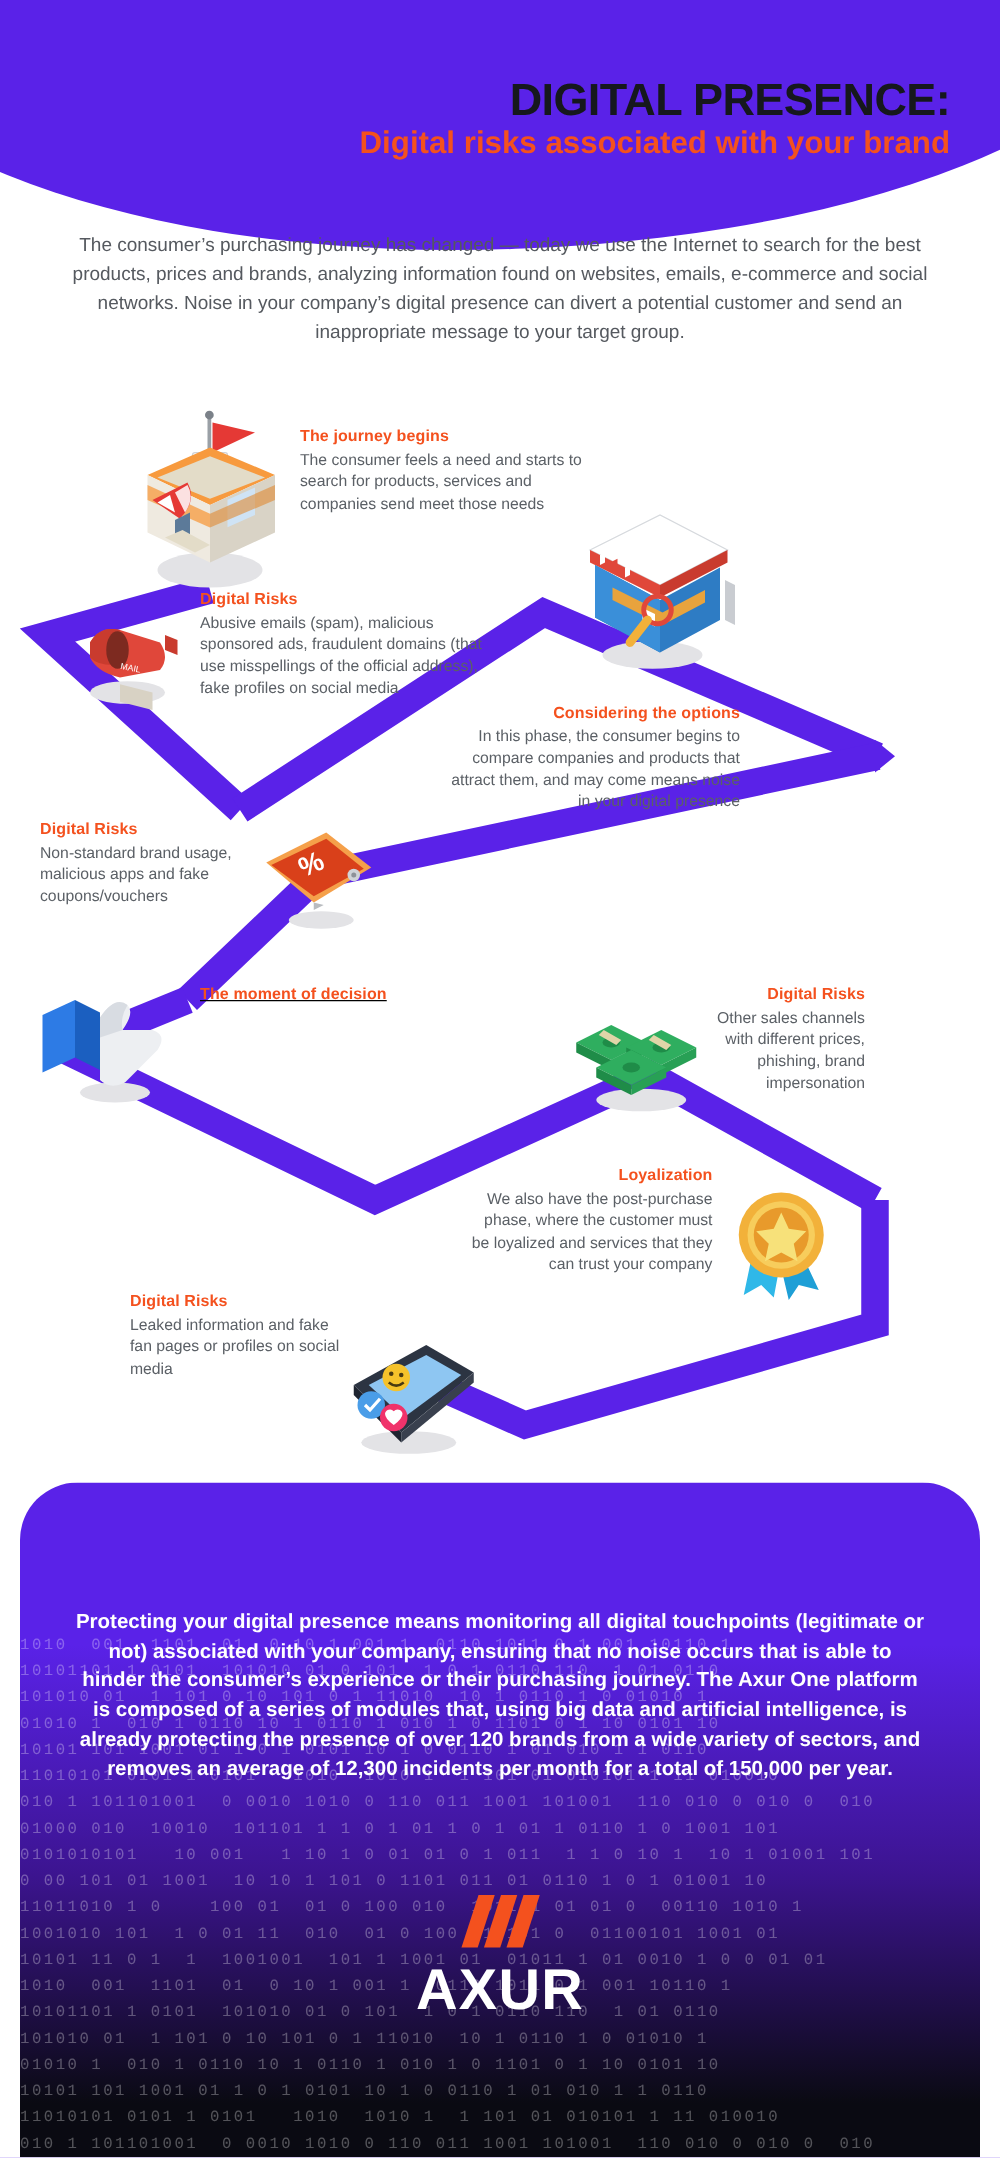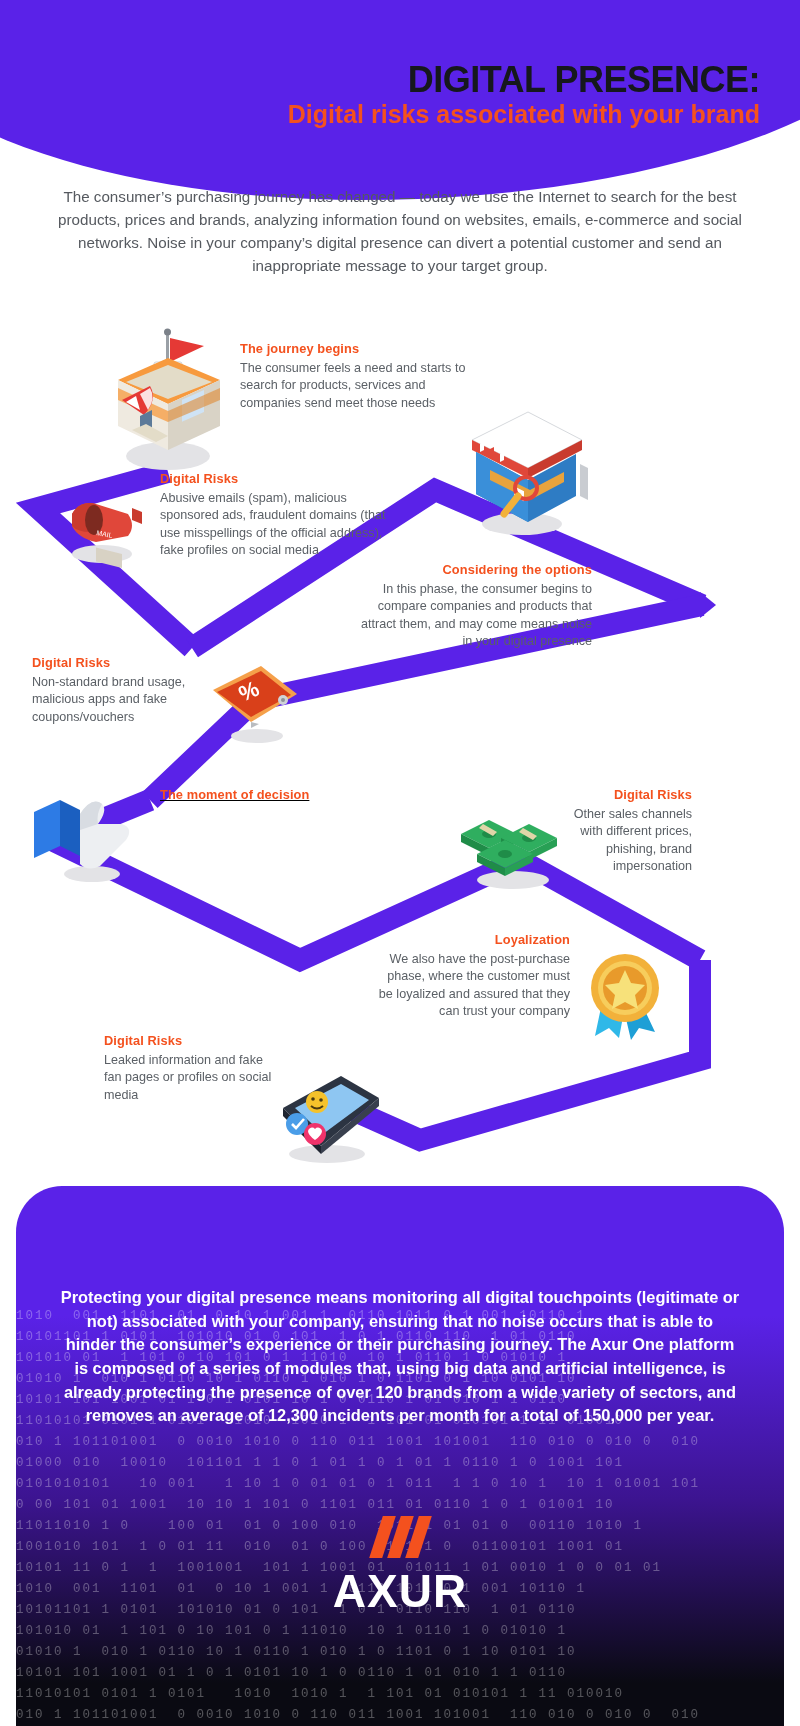--- a/index.html
+++ b/index.html
@@ -369,21 +369,21 @@
     <div class="h">The moment of decision</div>
   </div>
 
   <div class="blk b-risk3">
     <div class="h">Digital Risks</div>
     <div class="p">Other sales channels with different prices, phishing, brand impersonation</div>
   </div>
 
   <div class="blk b-loyal">
     <div class="h">Loyalization</div>
-    <div class="p">We also have the post-purchase phase, where the customer must be loyalized and assured that they can trust your company</div>
+    <div class="p">We also have the post-purchase phase, where the customer must be loyalized and services that they can trust your company</div>
   </div>
 
   <div class="blk b-risk4">
     <div class="h">Digital Risks</div>
     <div class="p">Leaked information and fake fan pages or profiles on social media</div>
   </div>
 
   <div class="footer">
     <div class="footer-bg"></div>
     <div class="binary" id="binary-bg">1010  001  1101  01  0 10 1 001 1  0110 1011 0 1 001 10110 1

